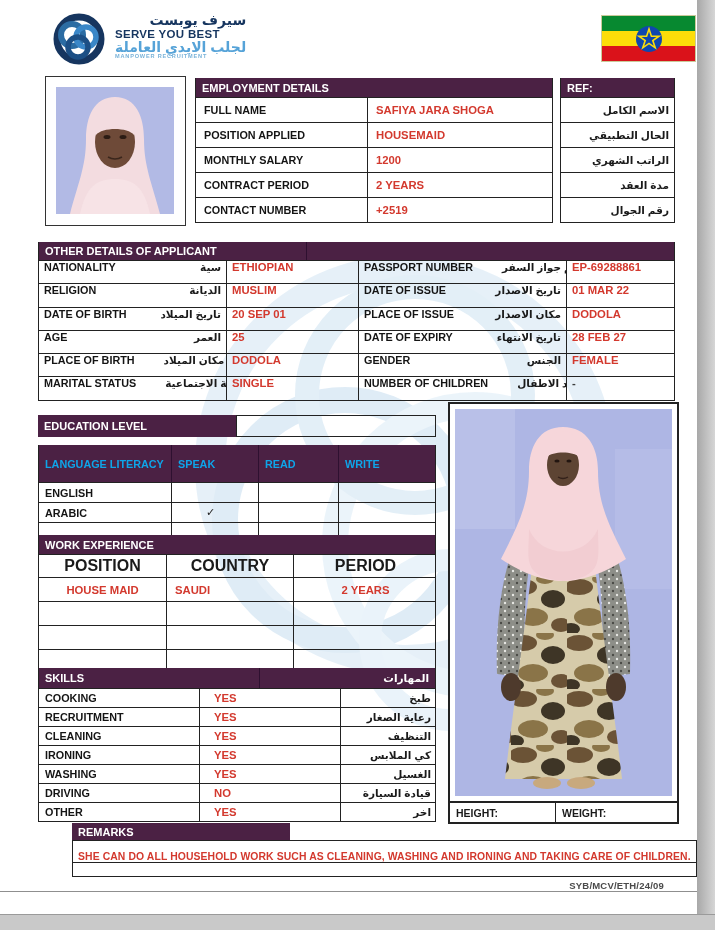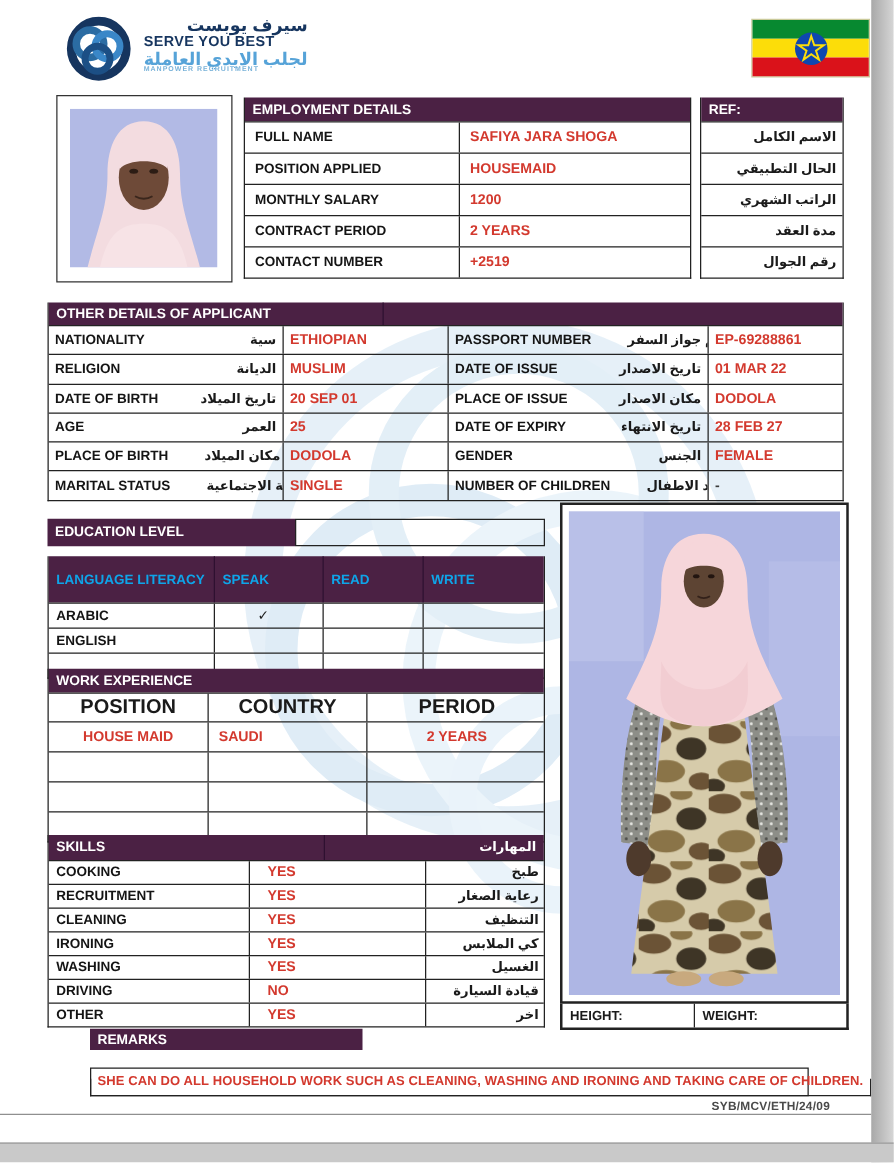--- a/index.html
+++ b/index.html
@@ -55,21 +55,21 @@
   .ref { left:560px; top:78px; width:115px; border:1.5px solid #222; border-top:none; }
   .ref-hdr { height:19px; }
   .ref-row { height:25px; border-top:1px solid #222; display:flex; align-items:center;
     justify-content:flex-end; padding:0 5px; }
 
   
   .od { left:38px; top:242px; width:637px; border:1.5px solid #222; border-top:none; }
   .od-hdr { height:18px; position:relative; }
   .od-hdr::after { content:""; position:absolute; left:267px; top:0; width:1px; height:100%; background:#2e1030; }
   .od-row { display:grid; grid-template-columns:187px 133px 207px 110px; height:23.3px; border-top:1px solid #222; }
-  .od-row > div { display:flex; align-items:center; padding:0 5px; overflow:hidden;gap:29px; }
+  .od-row > div { display:flex; padding:0 5px; overflow:hidden;gap:29px; }
   .od-label { justify-content:space-between; }
   .od-vcell { border-left:1px solid #222; border-right:1px solid #222; }
   .od-vcell.last { border-right:none; }
 
   
   .edu { left:38px; top:415px; width:398px; height:22px; display:flex; }
   .edu-hdr { width:198px; height:22px; }
   .edu-val { width:200px; height:22px; border:1px solid #222; background:transparent; }
 
   
@@ -107,22 +107,22 @@
   
   .photo-box { left:448px; top:402px; width:231px; height:401px;
     background:#fff; border:2px solid #222; padding:5px; }
   .hw { left:448px; top:803px; width:231px; height:21px; border:2px solid #222; border-top:none;
     display:flex; }
   .hw > div { display:flex; align-items:center; padding:0 6px; font-weight:bold; font-size:10.5px; }
   .hw > div:first-child { width:106px; border-right:1px solid #222; }
 
   
   .remarks-hdr { left:72px; top:823px; width:218px; height:17px; }
-  .remarks-text { left:72px; top:840px; width:575px; height:23px; border:1px solid #222;
-    display:flex; align-items:center; padding:0 5px;margin-top:14px; }
+  .remarks-text { left:72px; top:840px; width:625px; height:23px; border:1px solid #222;
+    display:flex; align-items:flex-end; padding:0 5px; }
   .remarks-text span { font-weight:bold; font-size:10.4px; color:#d3392e; white-space:nowrap; letter-spacing:.1px; }
   .remarks-empty { left:72px; top:863px; width:625px; height:14px; border:1px solid #222; border-top:none; }
 
   .footer-line { left:0; top:891px; width:697px; height:1px; background:#8f8f8f; }
   .footer-code { left:72px; top:880px; width:592px; text-align:right; font-size:9.5px;
     font-weight:bold; color:#4a4a4a; letter-spacing:.2px; }
 </style>
 </head>
 <body>
 
@@ -356,38 +356,38 @@
 
 <div class="abs lang">
   <div class="lang-hdr">
     <div>LANGUAGE LITERACY</div>
     <div>SPEAK</div>
     <div>READ</div>
     <div>WRITE</div>
   </div>
   <div class="lang-row">
     <div>
+        <span class="lbl">ENGLISH</span>
+      </div>
+    <div>
+        <span></span>
+      </div>
+    <div>
+        <span></span>
+      </div>
+    <div>
+        <span></span>
+      </div>
+  </div>
+  <div class="lang-row">
+    <div>
         <span class="lbl">ARABIC</span>
       </div>
     <div>
         <span class="check">✓</span>
-      </div>
-    <div>
-        <span></span>
-      </div>
-    <div>
-        <span></span>
-      </div>
-  </div>
-  <div class="lang-row">
-    <div>
-        <span class="lbl">ENGLISH</span>
-      </div>
-    <div>
-        <span></span>
       </div>
     <div>
         <span></span>
       </div>
     <div>
         <span></span>
       </div>
   </div>
   <div class="lang-row">
     <div>

